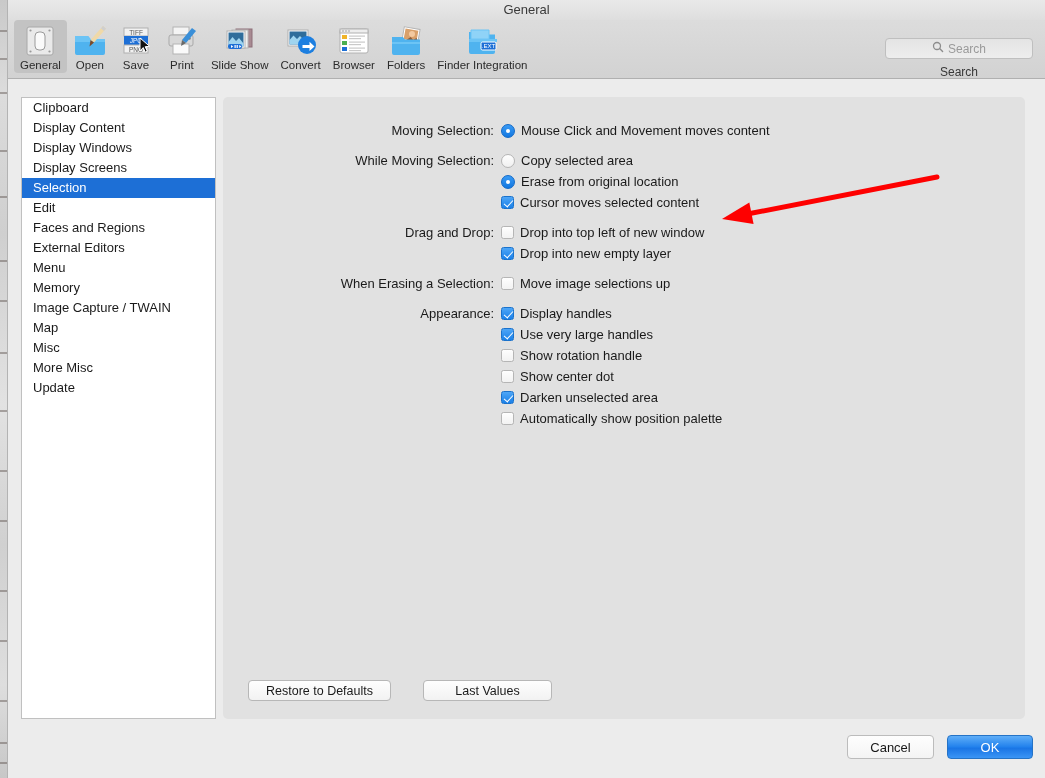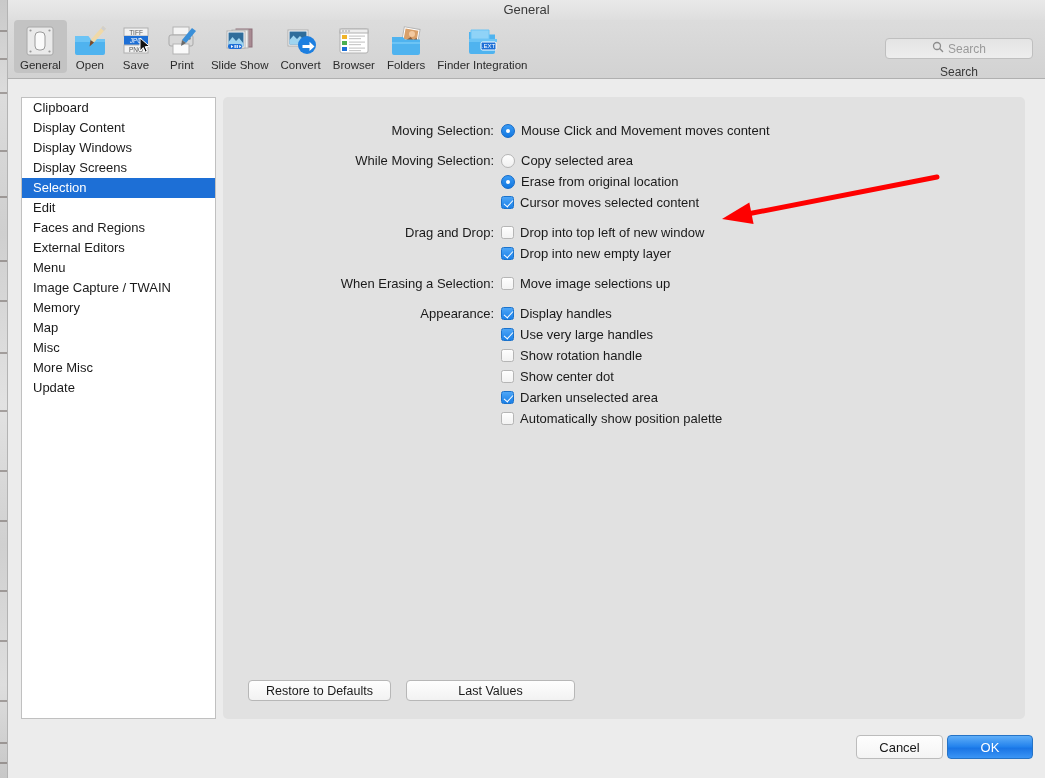--- a/index.html
+++ b/index.html
@@ -117,32 +117,32 @@
     background: linear-gradient(180deg,#4ea6f7,#1a80e8);
     border: 1px solid #1a72cc;
   }
   .check.on::after {
     content: ""; position: absolute; left: 4px; top: 1px;
     width: 4px; height: 8px; border: solid #fff;
     border-width: 0 1.8px 1.8px 0; transform: rotate(42deg);
   }
 
   
-  .panel-buttons { position: absolute; left: 25px; bottom: 18px; display: flex; gap: 15px; }
+  .panel-buttons { position: absolute; left: 25px; bottom: 18px; display: flex; gap: 32px; }
   .btn {
     height: 21px; border-radius: 4px; font-size: 12.5px; color: #1a1a1a;
     background: linear-gradient(180deg,#fefefe,#f2f2f2);
     border: 1px solid #b7b7b7; display: flex; align-items: center;
     justify-content: center; cursor: default;
   }
   .btn-restore { width: 143px; }
-  .btn-lastval { width: 169px; }
-
-  
-  .footer { position: absolute; right: 12px; bottom: 19px; display: flex; gap: 4px; }
+  .btn-lastval { width: 129px; }
+
+  
+  .footer { position: absolute; right: 12px; bottom: 19px; display: flex; gap: 13px; }
   .btn-cancel {
     width: 87px; height: 24px; border-radius: 4px; font-size: 13px; color: #171717;
     background: linear-gradient(180deg,#fefefe,#f4f4f4);
     border: 1px solid #bcbcbc; display: flex; align-items: center; justify-content: center;
   }
   .btn-ok {
     width: 86px; height: 24px; border-radius: 4px; font-size: 13px; color: #fff;
     background: linear-gradient(180deg,#5faef8,#1f7fec 52%,#1873e4 53%,#3a95f5);
     border: 1px solid #2573c6; display: flex; align-items: center; justify-content: center;
   }
@@ -310,22 +310,22 @@
     <div class="sidebar" id="sidebar-list">
         <div class="side-item">Clipboard</div>
         <div class="side-item">Display Content</div>
         <div class="side-item">Display Windows</div>
         <div class="side-item">Display Screens</div>
         <div class="side-item selected">Selection</div>
         <div class="side-item">Edit</div>
         <div class="side-item">Faces and Regions</div>
         <div class="side-item">External Editors</div>
         <div class="side-item">Menu</div>
+        <div class="side-item">Memory</div>
         <div class="side-item">Image Capture / TWAIN</div>
-        <div class="side-item">Memory</div>
         <div class="side-item">Map</div>
         <div class="side-item">Misc</div>
         <div class="side-item">More Misc</div>
         <div class="side-item">Update</div>
       </div>
 
     <div class="panel">
       <div class="rows" id="settings-rows">
           <div class="row">
             <div class="row-label">Moving Selection:</div>

